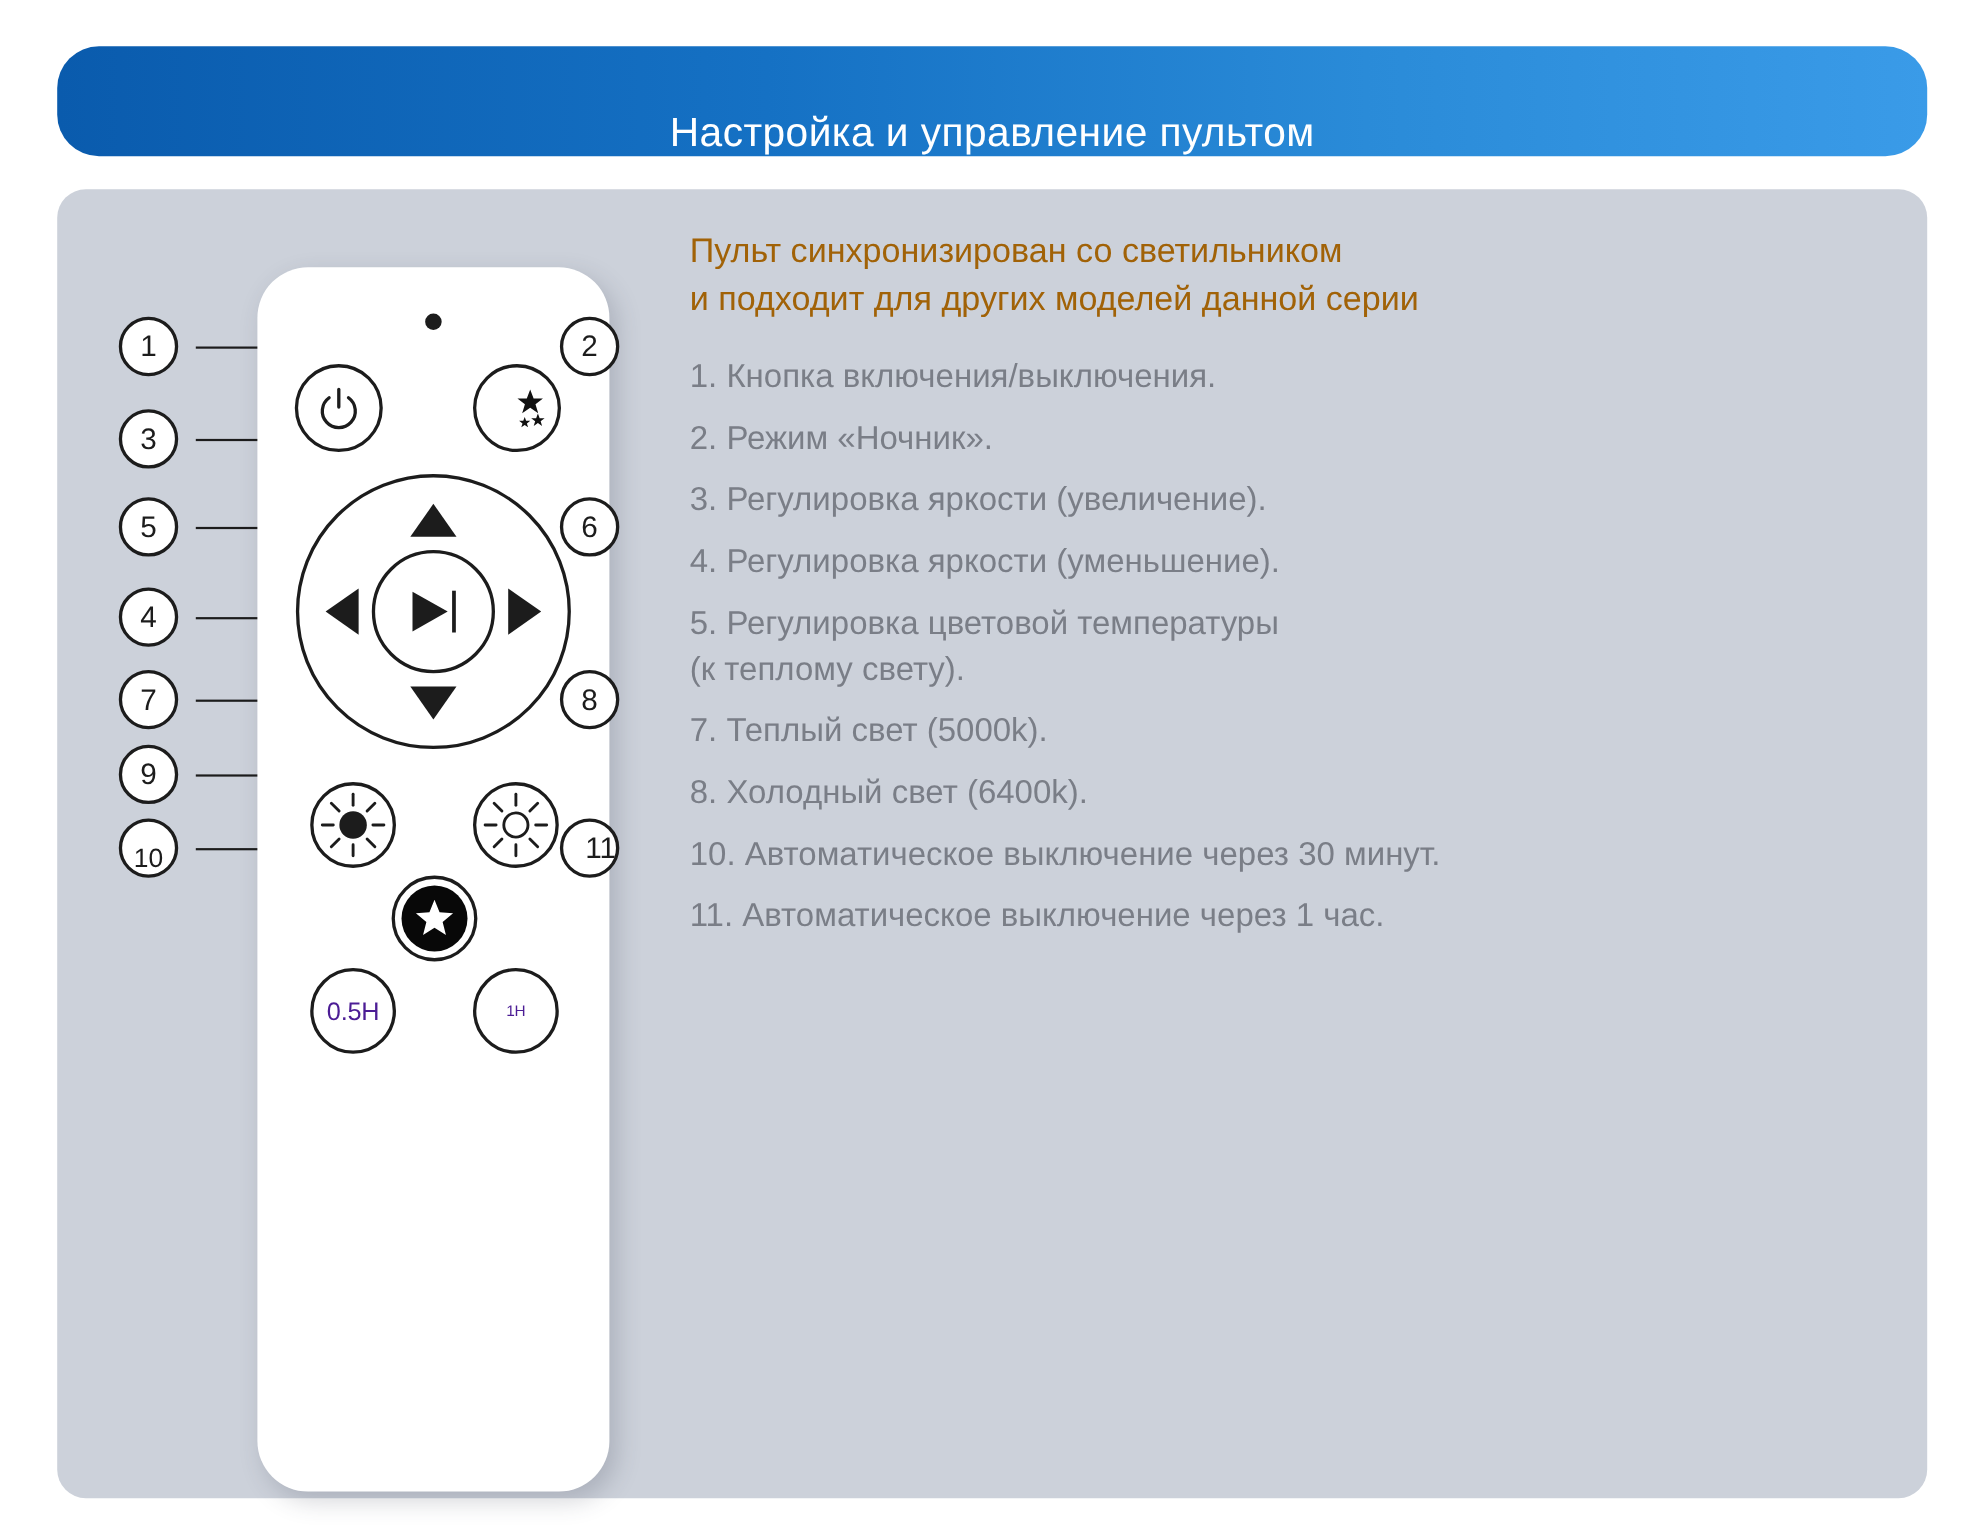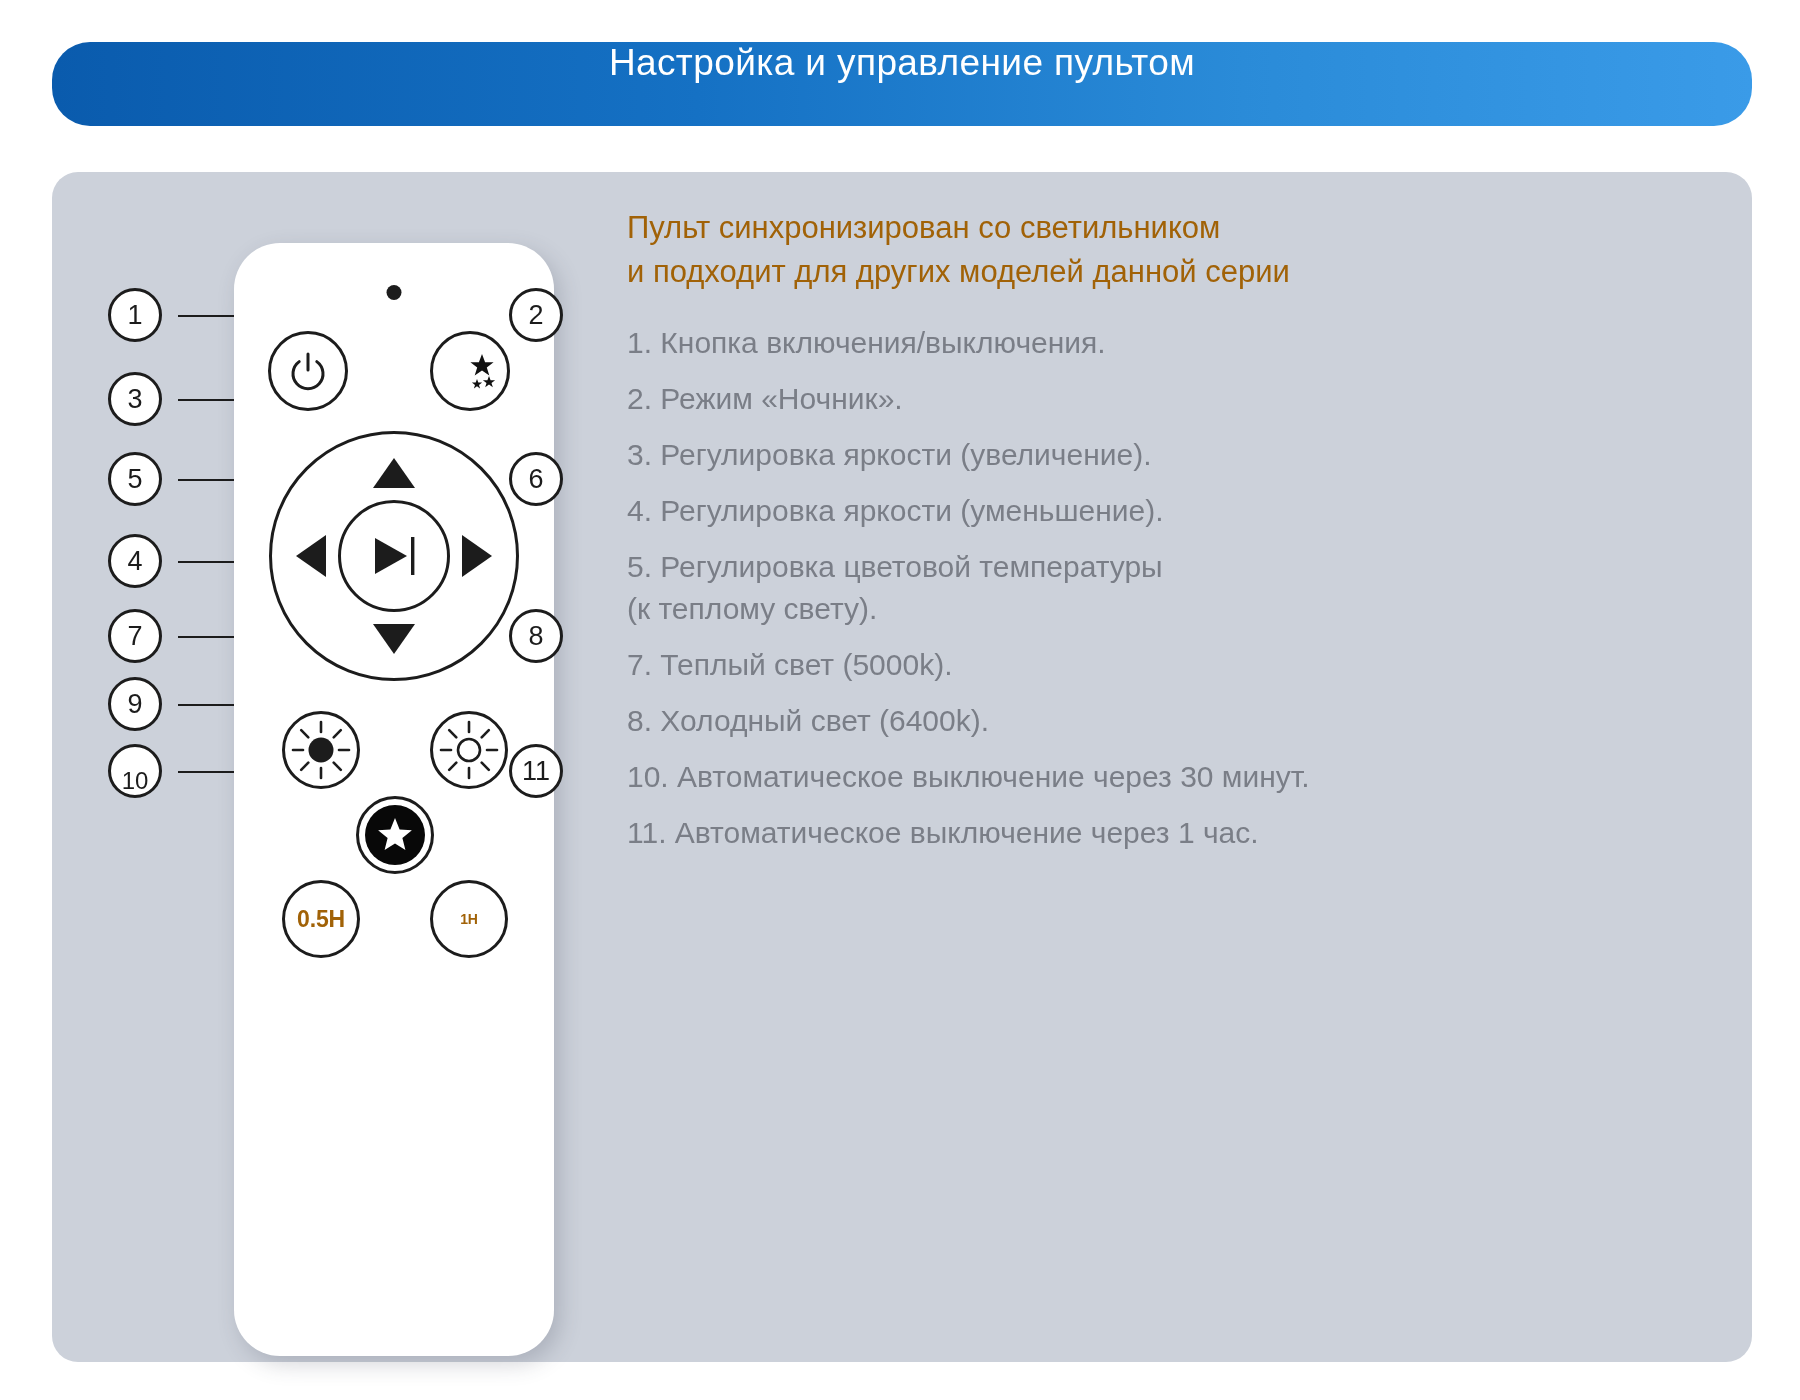--- a/index.html
+++ b/index.html
@@ -12,25 +12,25 @@
   #page {
     position: relative;
     width: 1800px; height: 1400px;
     background: #ffffff;
   }
 
   
   .header-bar {
     position: absolute;
     left: 52px; top: 42px;
-    width: 1700px; height: 84px;
+    width: 1700px; height: 100px;
     border-radius: 38px;
     background: linear-gradient(90deg, #0a5bad 0%, #1571c4 38%, #2a8bd8 70%, #3a9be8 100%);
     display: flex;
-    align-items: flex-start;
+    align-items: flex-end;
     justify-content: center;
   }
   .header-title {
     color: #ffffff;
     font-size: 37px;
     font-weight: 400;
     letter-spacing: 0.4px;
     white-space: nowrap;
   }
 
@@ -141,22 +141,22 @@
     border-radius: 50%;
     background: #080808;
     display: flex; align-items: center; justify-content: center;
   }
 
   
   .btn-half { left: 48px; top: 637px; width: 78px; height: 78px; }
   .btn-1h   { left: 196px; top: 637px; width: 78px; height: 78px; }
   .btn-label {
     font-size: 23px;
-    font-weight: 700;
-    color: #a16207;
+    font-weight: 400;
+    color: #4c1d95;
     letter-spacing: -0.2px;
   }
   .btn-label.small { font-size: 14px; }
 
   
   .callout {
     position: absolute;
     width: 54px; height: 54px;
     border: 3px solid #1c1c1c;
     border-radius: 50%;
@@ -331,21 +331,21 @@
     </div>
   <div class="callout" style="left:509px; top:609px;">
     <span>8</span>
     </div>
   <div class="callout" style="left:108px; top:677px;">
     <span>9</span>
     </div>
   <div class="callout ten" style="left:108px; top:744px;">
     <span>10</span>
     </div>
-  <div class="callout" style="left:509px; top:744px;">
+  <div class="callout" style="left:509px; top:744px;justify-content:flex-end;">
     <span>11</span>
     </div>
 
   <div class="content">
     <div class="intro">
       <div>Пульт синхронизирован со светильником</div>
       <div>и подходит для других моделей данной серии</div>
     </div>
     <div class="item">1. Кнопка включения/выключения.</div>
     <div class="item">2. Режим «Ночник».</div>

